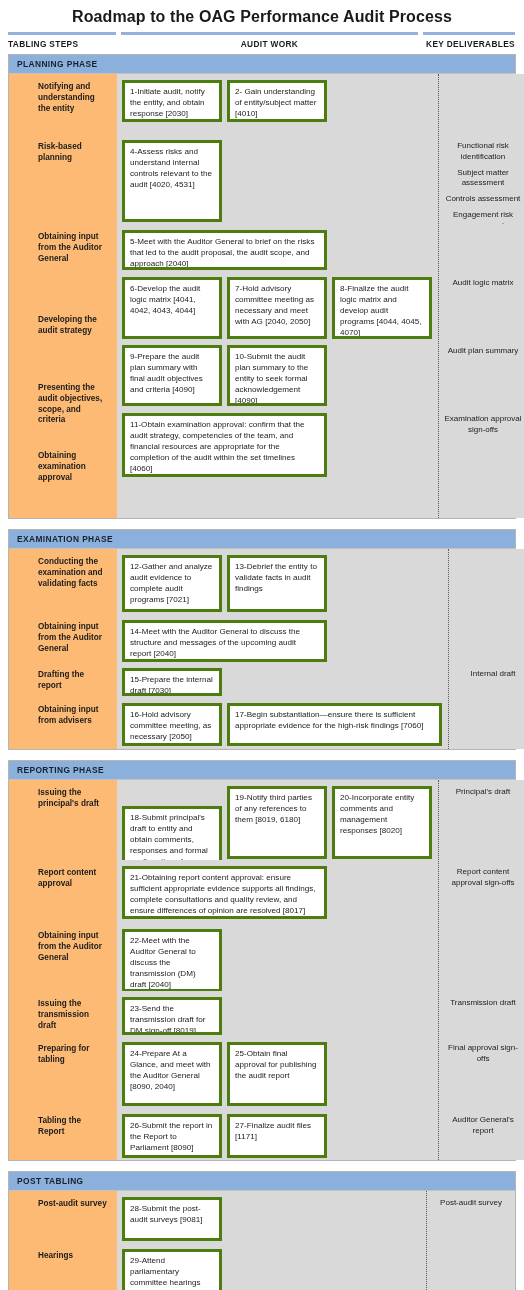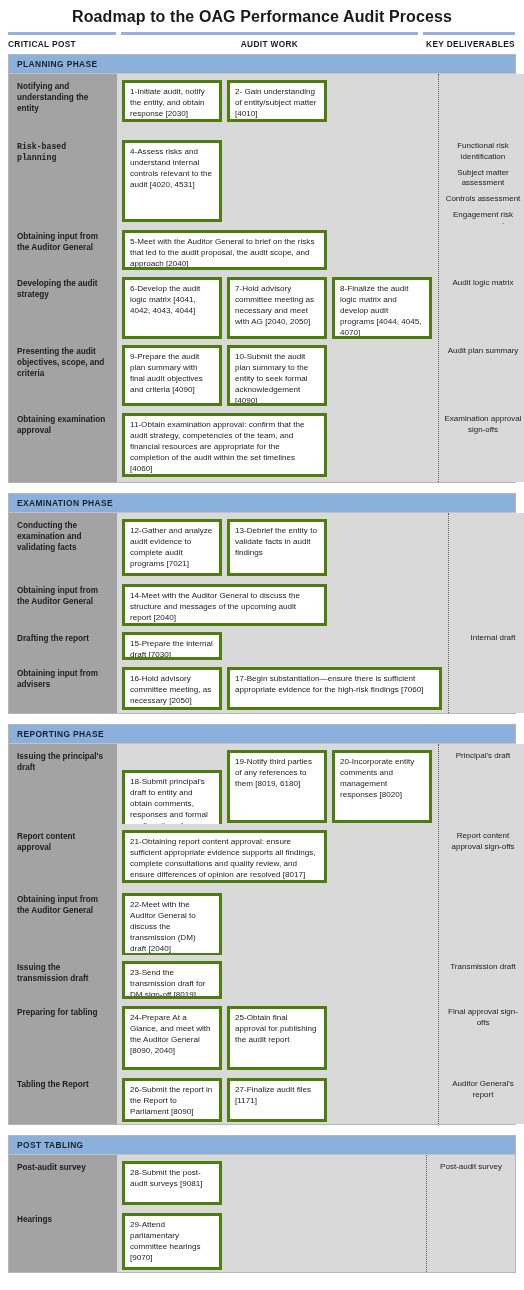--- a/index.html
+++ b/index.html
@@ -66,21 +66,22 @@
     font-weight: bold;
     letter-spacing: 0.4px;
     padding: 4px 0 4px 8px;
     border-bottom: 1px solid #c3c3c3;
   }
   .phase-body { display: flex; background: #d9d9d9; }
 
   .col-steps {
     width: 108px;
     flex: 0 0 108px;
-    background: #a3a3a3;
+    background: #fdba74;
+    padding-left: 21px;
   }
   .col-work {
     flex: 1 1 auto;
     position: relative;
     background: #d9d9d9;
     border-right: 1px dotted #5a5a5a;
   }
   .col-deliv {
     width: 88px;
     flex: 0 0 88px;
@@ -130,34 +131,34 @@
 
   <div class="title">Roadmap to the OAG Performance Audit Process</div>
 
   <div class="head-rules">
     <div class="rule ch-critical"></div>
     <div class="rule ch-audit"></div>
     <div class="rule ch-deliv"></div>
   </div>
 
   <div class="col-heads">
-    <div class="ch ch-critical">CRITICAL POST</div>
+    <div class="ch ch-critical">TABLING STEPS</div>
     <div class="ch ch-audit">AUDIT WORK</div>
     <div class="ch ch-deliv">KEY DELIVERABLES</div>
   </div>
 
   <div id="phases-container">
       <div class="phase">
         <div class="phase-bar">PLANNING PHASE</div>
         <div class="phase-body">
           <div class="col-steps">
             <div class="step-cell" style="height: 60px;">Notifying and understanding the entity</div>
-            <div class="step-cell" style="height: 90px; font-family: Liberation Mono, monospace;">Risk-based planning</div>
+            <div class="step-cell" style="height: 90px;">Risk-based planning</div>
             <div class="step-cell" style="height: 47px;">Obtaining input from the Auditor General</div>
-            <div class="step-cell" style="height: 68px;">Developing the audit strategy</div>
+            <div class="step-cell" style="height: 68px; margin-top: 36px;">Developing the audit strategy</div>
             <div class="step-cell" style="height: 68px;">Presenting the audit objectives, scope, and criteria</div>
             <div class="step-cell" style="height: 75px;">Obtaining examination approval</div>
           </div>
           <div class="col-work">
             <div class="work-row" style="height: 60px;">
               <div class="card w1" style="height: 42px;">1-Initiate audit, notify the entity, and obtain response  [2030]</div>
               <div class="card w1" style="height: 42px;">2- Gain understanding of entity/subject matter [4010]</div>
             </div>
             <div class="work-row" style="height: 90px;">
               <div class="card w1" style="height: 82px;">4-Assess risks and understand internal controls relevant to the audit [4020, 4531]</div>

